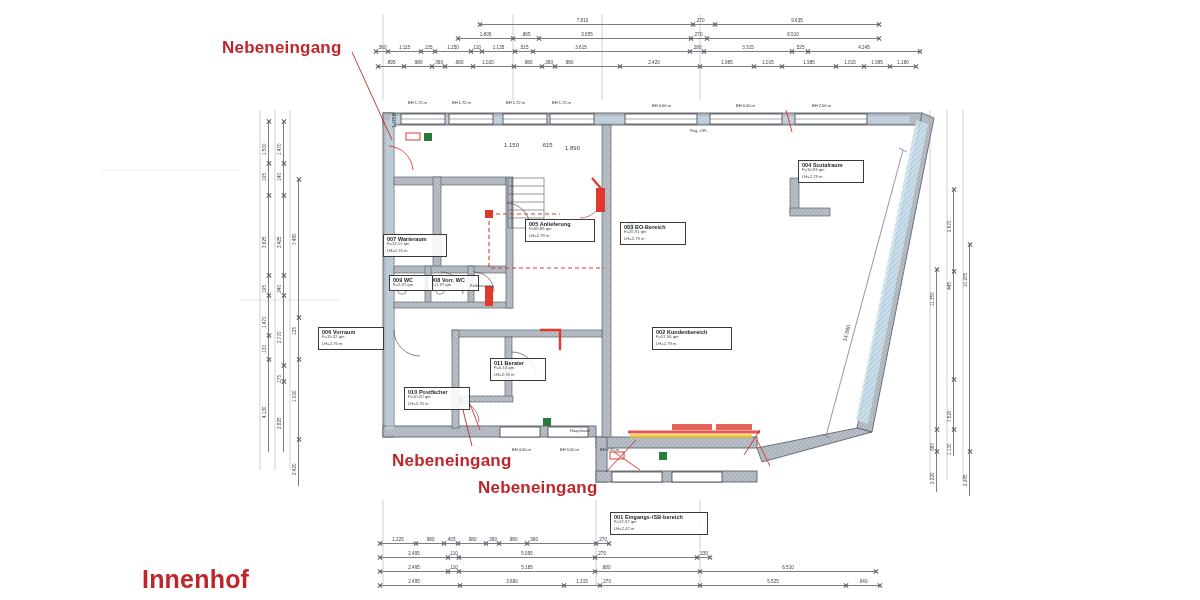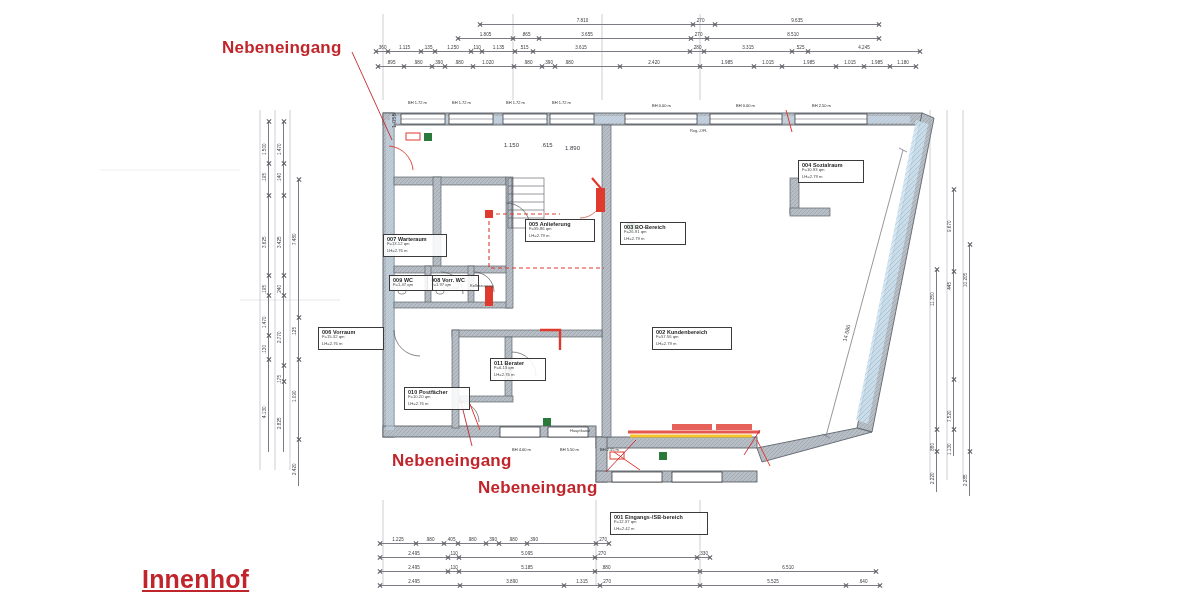--- a/index.html
+++ b/index.html
@@ -4,21 +4,21 @@
 <style>
   html,body{margin:0;padding:0;background:#ffffff;}
   body{width:1200px;height:600px;position:relative;overflow:hidden;
        font-family:"Liberation Sans", sans-serif;color:#222;}
 
   #plan{position:absolute;inset:0;}
 
   
   .annot{position:absolute;color:#c0252b;font-weight:bold;letter-spacing:.2px;
          white-space:nowrap;}
-  .annot.big{font-size:25px;text-decoration:underline;}
+  .annot.big{font-size:25px;}
   .annot.mid{font-size:17px;}
 
   
   .roomtag{position:absolute;border:1px solid #3a3a3a;background:rgba(255,255,255,.88);
            padding:1px 3px 2px 3px;line-height:1.18;white-space:nowrap;}
   .roomtag .rt-name{font-size:5.4px;font-weight:bold;color:#1a1a1a;letter-spacing:.1px;}
   .roomtag .rt-area,.roomtag .rt-h{font-size:4.2px;color:#4a4a4a;}
   .roomtag .rt-h{margin-top:2px;}
 
   

